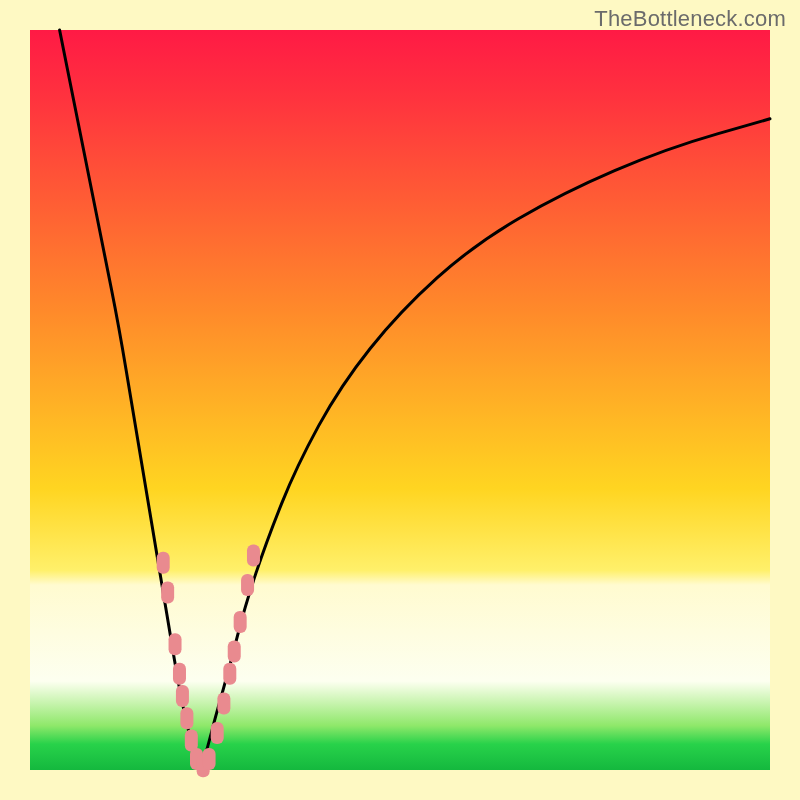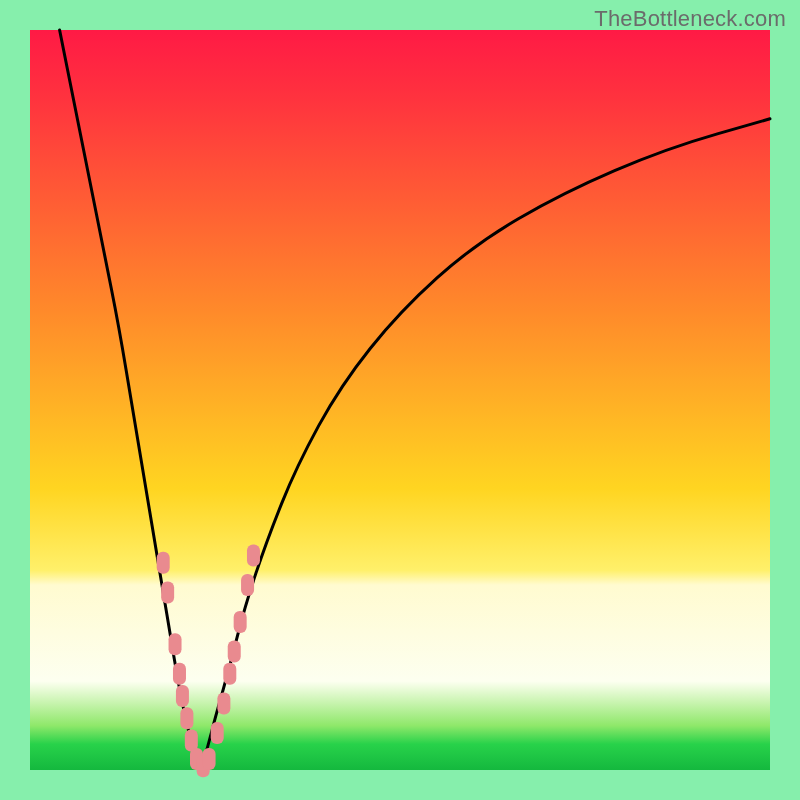--- a/index.html
+++ b/index.html
@@ -10,21 +10,21 @@
     background: #000;
     overflow: hidden;
     font-family: Arial, Helvetica, sans-serif;
   }
   .frame {
     position: absolute;
     left: 0;
     top: 0;
     width: 800px;
     height: 800px;
-    background: #86efac;
+    background: #fef9c3;
     text-align: right;
   }
   .plot {
     position: absolute;
     left: 30px;
     top: 30px;
     width: 740px;
     height: 740px;
     
     background:

